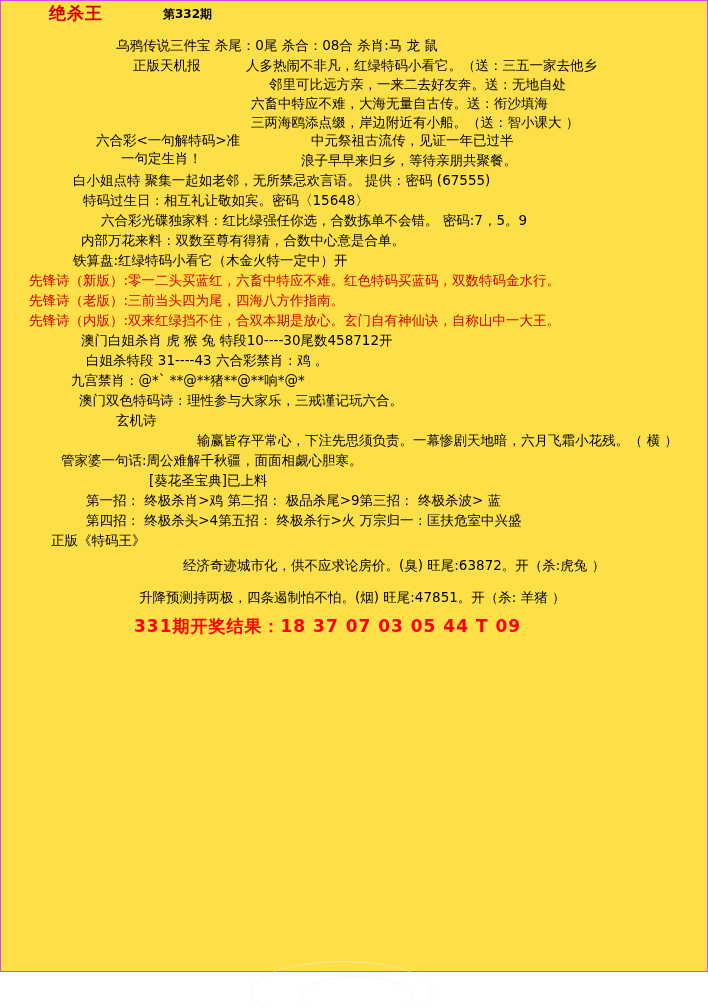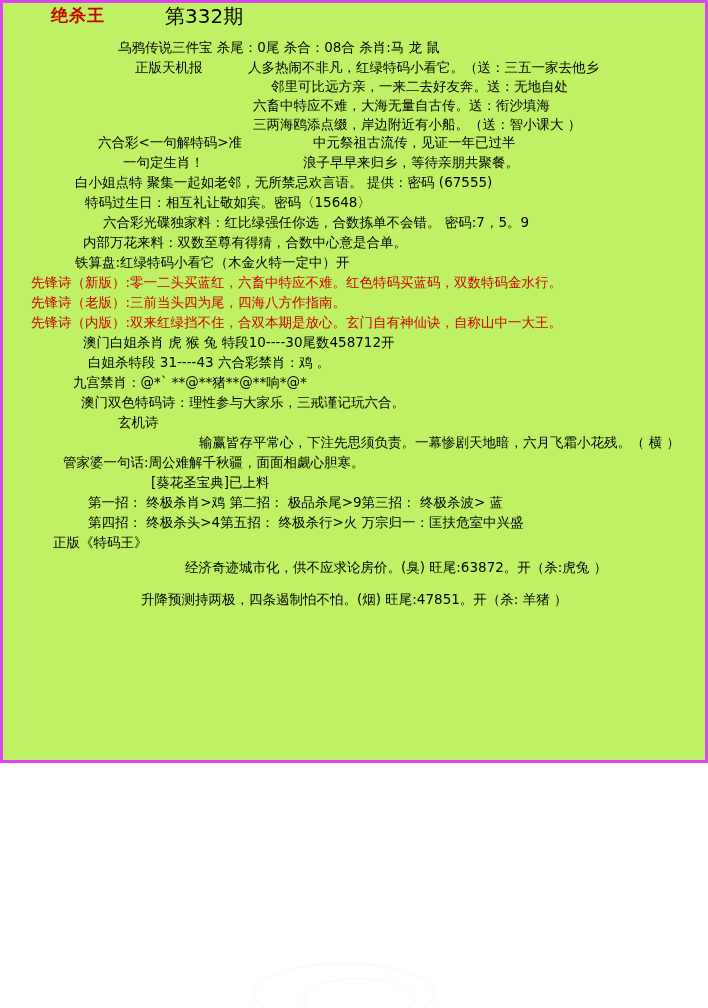--- a/index.html
+++ b/index.html
@@ -11,42 +11,42 @@
     width: 708px;
     height: 1008px;
     position: relative;
     font-family: "DejaVu Sans", "Liberation Sans", sans-serif;
     color: #000000;
     overflow: hidden;
   }
   .page {
     position: relative;
     width: 708px;
-    height: 763px;
+    height: 972px;
     box-sizing: border-box;
-    border: 3px solid #d946ef;
-    background: #bef264;
+    border: 1px solid #d946ef;
+    background: #fde047;
   }
   .line {
     position: absolute;
     white-space: nowrap;
     font-size: 13.5px;
     line-height: 16px;
     letter-spacing: 0px;
   }
   .title-main {
     color: #cc0000;
     font-weight: bold;
     font-size: 17px;
     letter-spacing: 1px;
   }
   .title-issue {
     color: #000;
-    font-weight: normal;
-    font-size: 20px;
+    font-weight: bold;
+    font-size: 12px;
   }
   .red { color: #cc0000; }
   .black { color: #000000; }
   .result {
     color: #ff0000;
     font-weight: bold;
     font-size: 17px;
     letter-spacing: 1px;
   }
   .watermark {
@@ -79,21 +79,21 @@
 
   <div id="body-lines">
       <div class="line black" style="left: 115px; top: 36px;">乌鸦传说三件宝  杀尾：0尾  杀合：08合   杀肖:马 龙 鼠</div>
       <div class="line black" style="left: 132px; top: 56px;">正版天机报</div>
       <div class="line black" style="left: 245px; top: 56px;">人多热闹不非凡，红绿特码小看它。（送：三五一家去他乡</div>
       <div class="line black" style="left: 268px; top: 75px;">邻里可比远方亲，一来二去好友奔。送：无地自处</div>
       <div class="line black" style="left: 250px; top: 94px;">六畜中特应不难，大海无量自古传。送：衔沙填海</div>
       <div class="line black" style="left: 250px; top: 113px;">三两海鸥添点缀，岸边附近有小船。（送：智小课大 ）</div>
       <div class="line black" style="left: 95px; top: 131px;">六合彩&lt;一句解特码&gt;准</div>
       <div class="line black" style="left: 310px; top: 131px; text-align: center;">中元祭祖古流传，见证一年已过半</div>
-      <div class="line black" style="left: 120px; top: 151px;">一句定生肖！</div>
+      <div class="line black" style="left: 120px; top: 151px; font-family: Liberation Mono, monospace;">一句定生肖！</div>
       <div class="line black" style="left: 300px; top: 151px;">浪子早早来归乡，等待亲朋共聚餐。</div>
       <div class="line black" style="left: 72px; top: 171px;">白小姐点特     聚集一起如老邻，无所禁忌欢言语。    提供：密码 (67555)</div>
       <div class="line black" style="left: 82px; top: 191px;">特码过生日：相互礼让敬如宾。密码〈15648〉</div>
       <div class="line black" style="left: 100px; top: 211px;">六合彩光碟独家料：红比绿强任你选，合数拣单不会错。    密码:7，5。9</div>
       <div class="line black" style="left: 80px; top: 231px;">内部万花来料：双数至尊有得猜，合数中心意是合单。</div>
       <div class="line black" style="left: 72px; top: 251px;">铁算盘:红绿特码小看它（木金火特一定中）开</div>
       <div class="line red" style="left: 28px; top: 271px;">先锋诗（新版）:零一二头买蓝红，六畜中特应不难。红色特码买蓝码，双数特码金水行。</div>
       <div class="line red" style="left: 28px; top: 291px;">先锋诗（老版）:三前当头四为尾，四海八方作指南。</div>
       <div class="line red" style="left: 28px; top: 311px;">先锋诗（内版）:双来红绿挡不住，合双本期是放心。玄门自有神仙诀，自称山中一大王。</div>
       <div class="line black" style="left: 80px; top: 331px;">澳门白姐杀肖 虎 猴 兔      特段10----30尾数458712开</div>
@@ -104,14 +104,15 @@
       <div class="line black" style="left: 196px; top: 431px;">输赢皆存平常心，下注先思须负责。一幕惨剧天地暗，六月飞霜小花残。（ 横 ）</div>
       <div class="line black" style="left: 60px; top: 451px;">管家婆一句话:周公难解千秋疆，面面相觑心胆寒。</div>
       <div class="line black" style="left: 148px; top: 471px;">[葵花圣宝典]已上料</div>
       <div class="line black" style="left: 85px; top: 491px;">第一招：  终极杀肖&gt;鸡 第二招：  极品杀尾&gt;9第三招：  终极杀波&gt; 蓝</div>
       <div class="line black" style="left: 85px; top: 511px;">第四招：  终极杀头&gt;4第五招：  终极杀行&gt;火 万宗归一：匡扶危室中兴盛</div>
       <div class="line black" style="left: 50px; top: 531px;">正版《特码王》</div>
       <div class="line black" style="left: 182px; top: 556px;">经济奇迹城市化，供不应求论房价。(臭) 旺尾:63872。开（杀:虎兔 ）</div>
       <div class="line black" style="left: 138px; top: 588px;">升降预测持两极，四条遏制怕不怕。(烟) 旺尾:47851。开（杀: 羊猪 ）</div>
     </div>
 
+  <div class="line result" id="result-line" style="left: 133px; top: 617px;">331期开奖结果：18 37 07 03 05 44 T 09</div>
 
 </div>
 
 </body></html>

